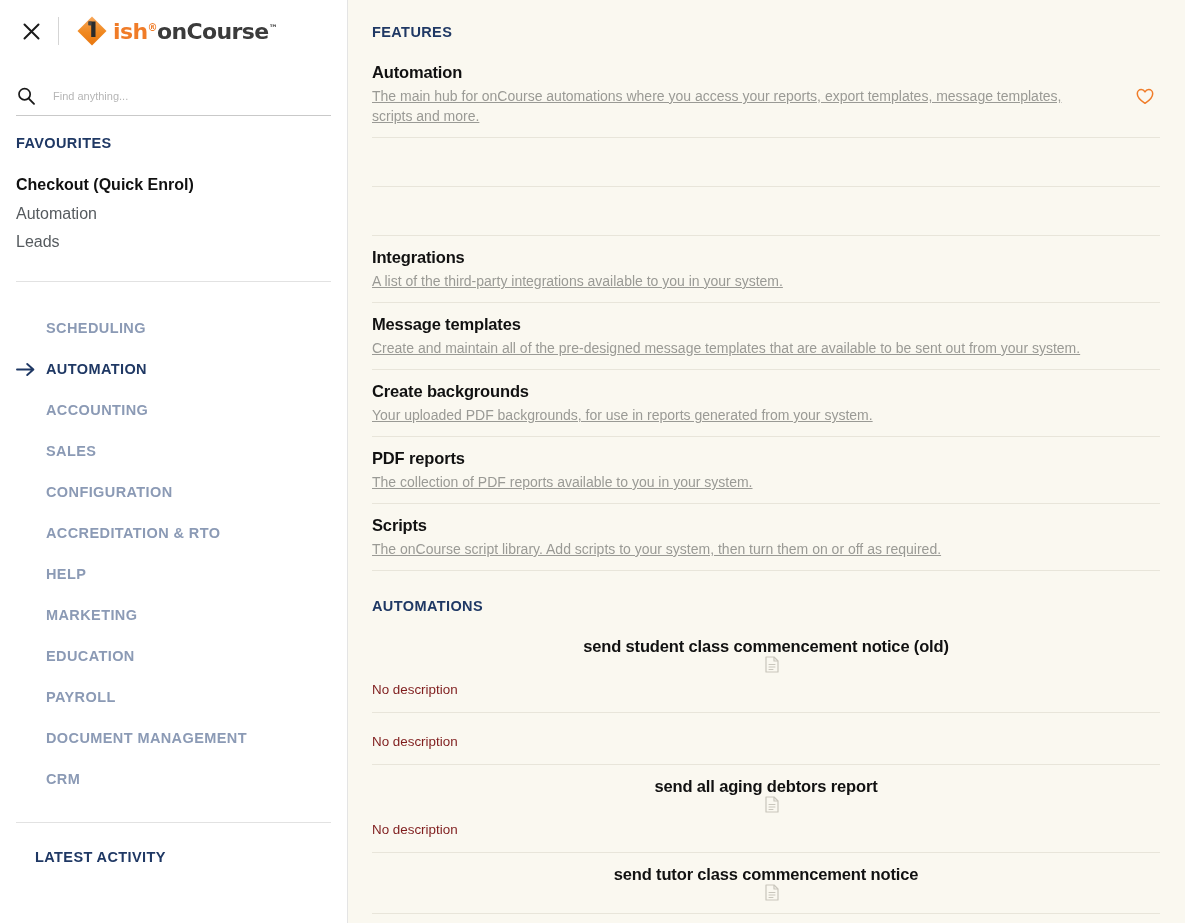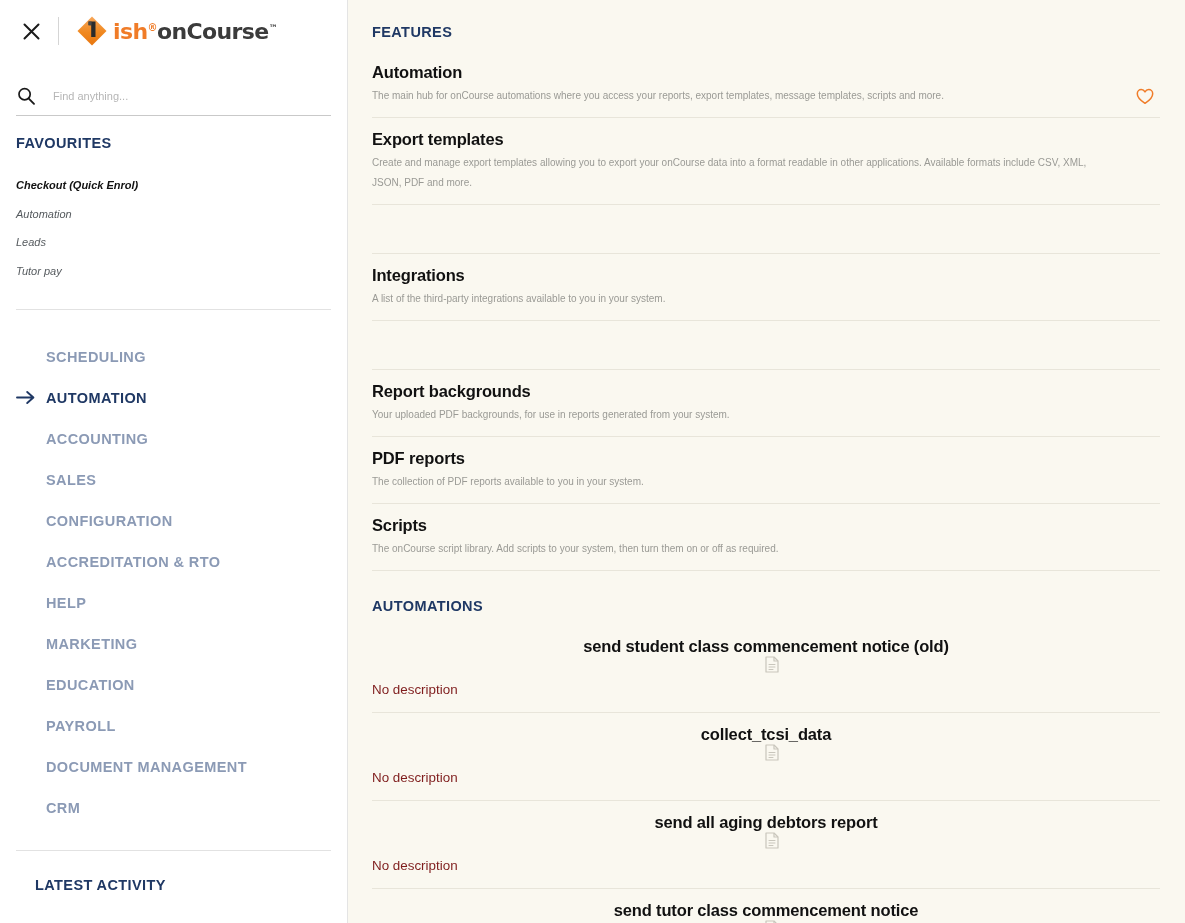--- a/index.html
+++ b/index.html
@@ -81,26 +81,25 @@
     font-size: 14.5px;
     font-weight: bold;
     letter-spacing: 0.4px;
     text-transform: uppercase;
   }
   .sec-head.dark { color: #1f3864; }
 
   .fav-head { margin-top: 19px; }
   .fav-list { margin-top: 20px; }
   .fav-item {
-    font-size: 11px;
+    font-size: 16px;
     color: #555a5e;
     line-height: 28.5px;
     cursor: pointer;
     white-space: nowrap;
-    font-style: italic;
   }
   .fav-item.active { color: #111111; font-weight: bold; }
 
   .hdiv {
     height: 1px;
     background: #e2e2e2;
     margin: 24px 0 0 0;
   }
 
   .nav-list { margin-top: 26px; }
@@ -143,25 +142,26 @@
   }
   .feat-main { flex: 1; min-width: 0; }
   .feat-title {
     font-size: 16.5px;
     font-weight: bold;
     color: #111111;
     letter-spacing: -0.15px;
     line-height: 21px;
   }
   .feat-desc {
-    font-size: 10px;
+    font-size: 14px;
     color: #9a9a95;
     line-height: 20px;
     margin-top: 3px;
     max-width: 730px;
+    text-decoration: underline;
   }
   .feat-heart {
     width: 30px;
     display: flex;
     justify-content: center;
     align-items: flex-start;
     padding-top: 26px;
     flex: 0 0 30px;
   }
   .feat-row + .feat-row { padding-top: 11px; }
@@ -228,21 +228,20 @@
       </svg>
       <input class="search-input" type="text" placeholder="Find anything..." style="">
     </div>
 
     <div class="sec-head dark fav-head">FAVOURITES</div>
 
     <div class="fav-list">
       <div class="fav-item active">Checkout (Quick Enrol)</div>
       <div class="fav-item">Automation</div>
       <div class="fav-item">Leads</div>
-      <div class="fav-item">Tutor pay</div>
     </div>
 
     <div class="hdiv"></div>
 
     <nav class="nav-list">
       <div class="nav-item">
         <span class="arrow"></span>
         <span class="label">SCHEDULING</span>
       </div>
       <div class="nav-item current">
@@ -311,46 +310,46 @@
           <div class="feat-desc">The main hub for onCourse automations where you access your reports, export templates, message templates, scripts and more.</div>
         </div>
         <div class="feat-heart">
           <svg width="18" height="17" viewBox="0 0 18 17" aria-hidden="true">
             <path d="M9 15.3 C9 15.3 1.3 10.6 1.3 5.8 C1.3 3.4 3.1 1.6 5.3 1.6 C6.9 1.6 8.2 2.5 9 3.9 C9.8 2.5 11.1 1.6 12.7 1.6 C14.9 1.6 16.7 3.4 16.7 5.8 C16.7 10.6 9 15.3 9 15.3 Z" fill="none" stroke="#f07c28" stroke-width="1.5" stroke-linejoin="round"></path>
           </svg>
         </div>
       </div>
 
       <div class="feat-row">
-        <div class="feat-main">
-          <div class="feat-title">Export templates</div>
-          <div class="feat-desc">Create and manage export templates allowing you to export your onCourse data into a format readable in other applications. Available formats include CSV, XML, JSON, PDF and more.</div>
-        </div>
         <div class="feat-heart"></div>
       </div>
 
       <div class="feat-row">
         <div class="feat-heart"></div>
       </div>
 
       <div class="feat-row">
         <div class="feat-main">
           <div class="feat-title">Integrations</div>
           <div class="feat-desc">A list of the third-party integrations available to you in your system.</div>
         </div>
         <div class="feat-heart"></div>
       </div>
 
       <div class="feat-row">
-        <div class="feat-heart"></div>
-      </div>
-
-      <div class="feat-row">
-        <div class="feat-main">
-          <div class="feat-title">Report backgrounds</div>
+        <div class="feat-main">
+          <div class="feat-title">Message templates</div>
+          <div class="feat-desc">Create and maintain all of the pre-designed message templates that are available to be sent out from your system.</div>
+        </div>
+        <div class="feat-heart"></div>
+      </div>
+
+      <div class="feat-row">
+        <div class="feat-main">
+          <div class="feat-title">Create backgrounds</div>
           <div class="feat-desc">Your uploaded PDF backgrounds, for use in reports generated from your system.</div>
         </div>
         <div class="feat-heart"></div>
       </div>
 
       <div class="feat-row">
         <div class="feat-main">
           <div class="feat-title">PDF reports</div>
           <div class="feat-desc">The collection of PDF reports available to you in your system.</div>
         </div>
@@ -379,30 +378,20 @@
               <path d="M1 1 H9 L13 5 V16 H1 Z" fill="#faf8f0" stroke="#c9c6bc" stroke-width="1.2" stroke-linejoin="round"></path>
               <path d="M9 1 V5 H13" fill="none" stroke="#c9c6bc" stroke-width="1.2" stroke-linejoin="round"></path>
               <path d="M4 8.5 H10 M4 11 H10 M4 13.5 H8" stroke="#c9c6bc" stroke-width="1" stroke-linecap="round"></path>
             </svg>
           </span>
         </div>
         <div class="auto-desc">No description</div>
       </div>
 
       <div class="auto-row">
-        <div class="auto-title-line">
-          <span class="auto-title">collect_tcsi_data</span>
-          <span class="doc-icon">
-            <svg width="14" height="17" viewBox="0 0 14 17" aria-hidden="true">
-              <path d="M1 1 H9 L13 5 V16 H1 Z" fill="#faf8f0" stroke="#c9c6bc" stroke-width="1.2" stroke-linejoin="round"></path>
-              <path d="M9 1 V5 H13" fill="none" stroke="#c9c6bc" stroke-width="1.2" stroke-linejoin="round"></path>
-              <path d="M4 8.5 H10 M4 11 H10 M4 13.5 H8" stroke="#c9c6bc" stroke-width="1" stroke-linecap="round"></path>
-            </svg>
-          </span>
-        </div>
         <div class="auto-desc">No description</div>
       </div>
 
       <div class="auto-row">
         <div class="auto-title-line">
           <span class="auto-title">send all aging debtors report</span>
           <span class="doc-icon">
             <svg width="14" height="17" viewBox="0 0 14 17" aria-hidden="true">
               <path d="M1 1 H9 L13 5 V16 H1 Z" fill="#faf8f0" stroke="#c9c6bc" stroke-width="1.2" stroke-linejoin="round"></path>
               <path d="M9 1 V5 H13" fill="none" stroke="#c9c6bc" stroke-width="1.2" stroke-linejoin="round"></path>

